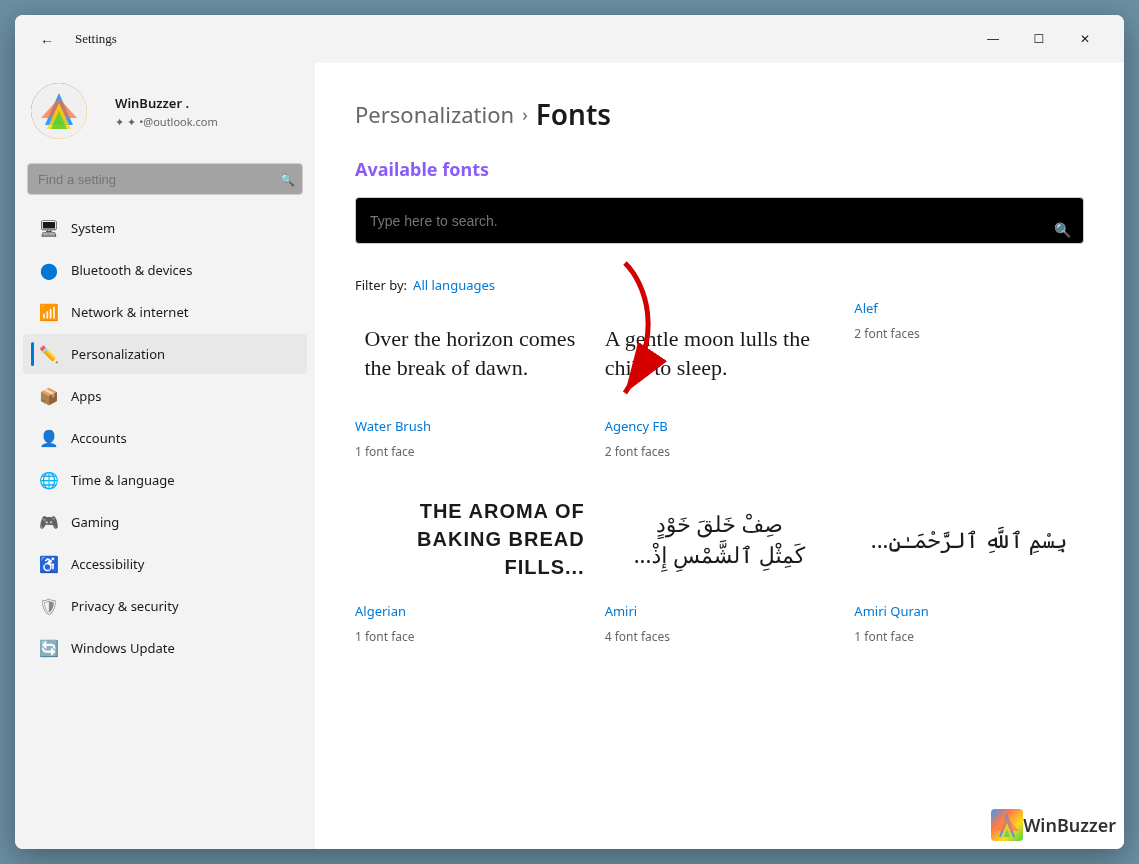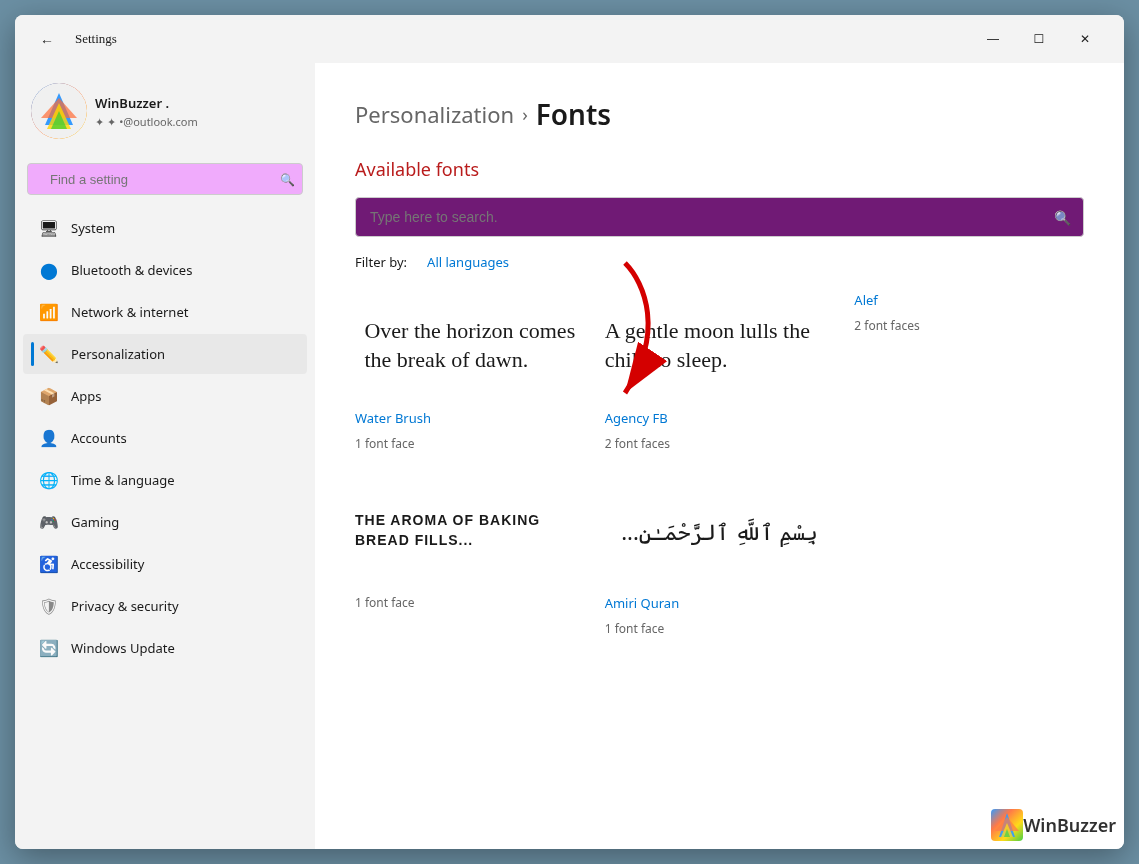--- a/index.html
+++ b/index.html
@@ -85,21 +85,21 @@
       display: flex;
       flex-direction: column;
       padding: 8px 0;
       overflow-y: auto;
       flex-shrink: 0;
     }
     .user-section {
       padding: 12px 16px 16px;
       display: flex;
       align-items: center;
-      gap: 8px;
+      gap: 28px;
     }
     .avatar {
       width: 56px;
       height: 56px;
       border-radius: 50%;
       background: linear-gradient(135deg, #1e90ff 0%, #ff6b35 50%, #ffd700 100%);
       flex-shrink: 0;
       overflow: hidden;
       display: flex;
       align-items: center;
@@ -111,23 +111,23 @@
     .user-email { font-size: 11px; color: #666; }
     .search-box {
       margin: 8px 12px 12px;
       position: relative;
     }
     .search-input {
       width: 100%;
       height: 32px;
       border: 1px solid #ccc;
       border-radius: 4px;
-      padding: 0 32px 0 22px;
+      padding: 0 32px 0 10px;
       font-size: 13px;
-      background: #f0abfc;
+      background: #a3a3a3;
       color: #1a1a1a;
       outline: none;
     }
     .search-icon-wrapper {
       position: absolute;
       right: 8px;
       top: 50%;
       transform: translateY(-50%);
       color: #666;
       font-size: 12px;
@@ -187,40 +187,41 @@
       font-size: 18px;
       color: #666;
     }
     .breadcrumb-current {
       font-size: 28px;
       font-weight: 600;
       color: #1a1a1a;
     }
     .section-title {
       font-size: 18px;
-      font-weight: 400;
-      color: #b91c1c;
+      font-weight: 700;
+      color: #8b5cf6;
       margin-bottom: 16px;
     }
     .font-search-box {
       width: 100%;
-      height: 40px;
+      height: 47px;
       border: 1px solid #ccc;
       border-radius: 4px;
       padding: 0 40px 0 14px;
       font-size: 14px;
-      background: #701a75;
+      background: #000000;
       color: #999;
       outline: none;
+      margin-bottom: 16px;
     }
     .filter-bar {
       display: flex;
       align-items: center;
-      gap: 20px;
-      margin-bottom: 20px;
+      gap: 6px;
+      margin-bottom: 5px;
       font-size: 13px;
     }
     .filter-label { color: #1a1a1a; }
     .filter-value { color: #0078d4; font-weight: 400; }
     .fonts-grid {
       display: grid;
       grid-template-columns: repeat(3, 1fr);
       gap: 24px 20px;
     }
     .font-card {
@@ -259,26 +260,26 @@
       line-height: 1.3;
     }
     .font-preview-text-3 {
       font-family: 'Segoe UI', sans-serif;
       font-size: 26px;
       color: #1a1a1a;
       line-height: 1.3;
     }
     .font-preview-text-4 {
       font-family: 'Impact', sans-serif;
-      font-size: 14px;
+      font-size: 20px;
       color: #1a1a1a;
       font-weight: bold;
       letter-spacing: 1px;
       line-height: 1.4;
-      text-align: left;
+      text-align: right;
       text-transform: uppercase;
     }
     .font-preview-arabic {
       font-size: 22px;
       color: #1a1a1a;
       direction: rtl;
       line-height: 1.4;
       text-align: center;
     }
     .search-wrapper {
@@ -450,23 +451,31 @@
 
         <div class="font-card">
           <span class="font-name">Alef</span>
           <span class="font-faces">2 font faces</span>
         </div>
 
         <div class="font-card">
           <div class="font-preview">
             <span class="font-preview-text-4">THE AROMA OF BAKING BREAD FILLS...</span>
           </div>
+          <span class="font-name">Algerian</span>
           <span class="font-faces">1 font face</span>
         </div>
 
+        <div class="font-card">
+          <div class="font-preview">
+            <span class="font-preview-arabic">صِفْ خَلقَ خَوْدٍ<br>كَمِثْلِ ٱلشَّمْسِ إِذْ...</span>
+          </div>
+          <span class="font-name">Amiri</span>
+          <span class="font-faces">4 font faces</span>
+        </div>
 
         <div class="font-card">
           <div class="font-preview">
             <span class="font-preview-arabic">بِسْمِ ٱللَّهِ ٱلرَّحْمَـٰنِ...</span>
           </div>
           <span class="font-name">Amiri Quran</span>
           <span class="font-faces">1 font face</span>
         </div>
       </div>
 

